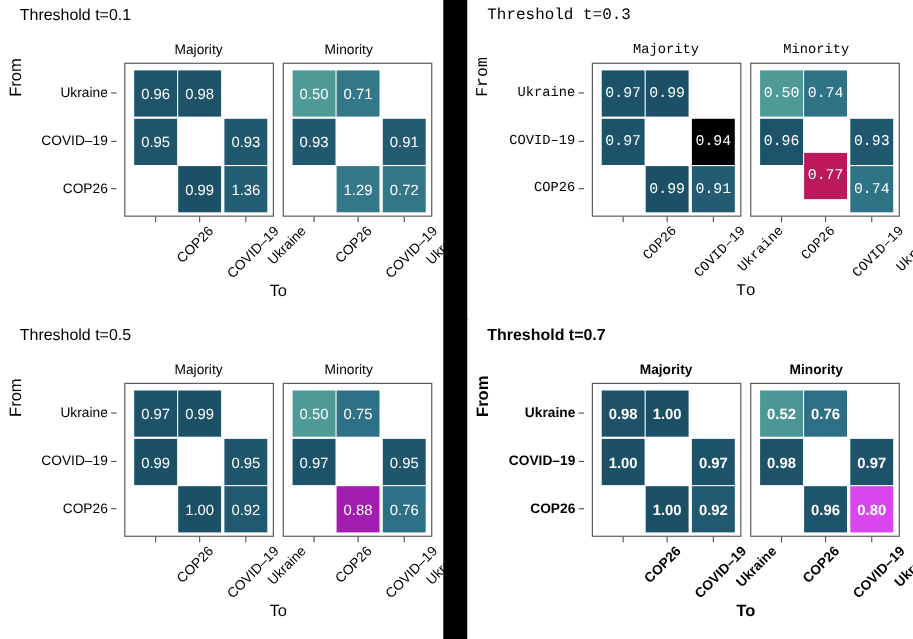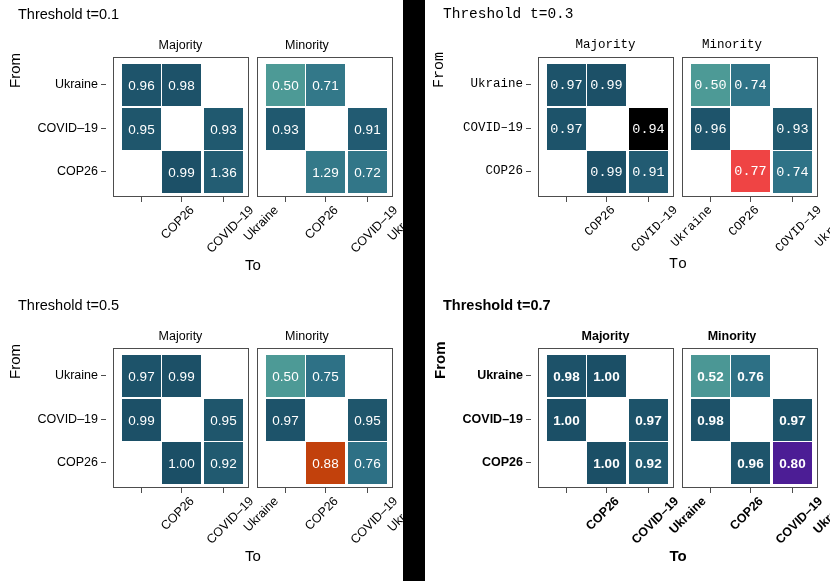--- a/index.html
+++ b/index.html
@@ -56,21 +56,21 @@
   
   .strip {
     position: absolute;
     top: 38px;
     font-size: 12.5px;
     text-align: center;
     color: #000000;
     white-space: nowrap;
   }
   .strip.s-left  { left: 113px; width: 135px; }
-  .strip.s-right { left: 238px; width: 138px; }
+  .strip.s-right { left: 248px; width: 138px; }
 
   
   .axis-title-y {
     position: absolute;
     left: 6px;
     top: 88px;
     font-size: 15px;
     transform: rotate(-90deg);
     transform-origin: left top;
     white-space: nowrap;
@@ -253,21 +253,21 @@
         <div class="xlabel" style="left: 32.5px;">COP26</div>
         <div class="xlabel" style="left: 73px;">COVID–19</div>
         <div class="xlabel" style="left: 114.5px;">Ukraine</div>
       </div>
       <div class="strip s-right">Minority</div>
       <div class="panel p-right">
         <div class="tile" style="left: 8px; top: 6px; background: rgb(77, 154, 150);">0.50</div>
         <div class="tile" style="left: 48px; top: 6px; background: rgb(47, 115, 135);">0.74</div>
         <div class="tile" style="left: 8px; top: 50px; background: rgb(30, 84, 107);">0.96</div>
         <div class="tile" style="left: 90px; top: 50px; background: rgb(32, 89, 111);">0.93</div>
-        <div class="tile" style="left: 48px; top: 92px; background: #ef4444;">0.77</div>
+        <div class="tile" style="left: 48px; top: 81px; background: #be185d;">0.77</div>
         <div class="tile" style="left: 90px; top: 93px; background: rgb(47, 115, 135);">0.74</div>
       </div>
       <div class="xticks" style="left: 257px; top: 197px; width: 136px;">
         <div class="xtick" style="left: 27.5px;"></div>
         <div class="xtick" style="left: 68px;"></div>
         <div class="xtick" style="left: 109.5px;"></div>
       </div>
       <div class="xlabels" style="left: 257px; width: 136px;">
         <div class="xlabel" style="left: 32.5px;">COP26</div>
         <div class="xlabel" style="left: 73px;">COVID–19</div>
@@ -304,21 +304,21 @@
         <div class="xlabel" style="left: 32.5px;">COP26</div>
         <div class="xlabel" style="left: 73px;">COVID–19</div>
         <div class="xlabel" style="left: 114.5px;">Ukraine</div>
       </div>
       <div class="strip s-right">Minority</div>
       <div class="panel p-right">
         <div class="tile" style="left: 8px; top: 6px; background: rgb(77, 154, 150);">0.50</div>
         <div class="tile" style="left: 48px; top: 6px; background: rgb(46, 113, 134);">0.75</div>
         <div class="tile" style="left: 8px; top: 50px; background: rgb(29, 83, 106);">0.97</div>
         <div class="tile" style="left: 90px; top: 50px; background: rgb(31, 86, 108);">0.95</div>
-        <div class="tile" style="left: 48px; top: 93px; background: #c2410c;">0.88</div>
+        <div class="tile" style="left: 48px; top: 93px; background: #a21caf;">0.88</div>
         <div class="tile" style="left: 90px; top: 93px; background: rgb(45, 112, 133);">0.76</div>
       </div>
       <div class="xticks" style="left: 257px; top: 197px; width: 136px;">
         <div class="xtick" style="left: 27.5px;"></div>
         <div class="xtick" style="left: 68px;"></div>
         <div class="xtick" style="left: 109.5px;"></div>
       </div>
       <div class="xlabels" style="left: 257px; width: 136px;">
         <div class="xlabel" style="left: 32.5px;">COP26</div>
         <div class="xlabel" style="left: 73px;">COVID–19</div>
@@ -356,21 +356,21 @@
         <div class="xlabel" style="left: 73px;">COVID–19</div>
         <div class="xlabel" style="left: 114.5px;">Ukraine</div>
       </div>
       <div class="strip s-right">Minority</div>
       <div class="panel p-right">
         <div class="tile" style="left: 8px; top: 6px; background: rgb(75, 151, 149);">0.52</div>
         <div class="tile" style="left: 48px; top: 6px; background: rgb(45, 112, 133);">0.76</div>
         <div class="tile" style="left: 8px; top: 50px; background: rgb(29, 82, 105);">0.98</div>
         <div class="tile" style="left: 90px; top: 50px; background: rgb(29, 83, 106);">0.97</div>
         <div class="tile" style="left: 48px; top: 93px; background: rgb(30, 84, 107);">0.96</div>
-        <div class="tile" style="left: 90px; top: 93px; background: #4c1d95;">0.80</div>
+        <div class="tile" style="left: 90px; top: 93px; background: #d946ef;">0.80</div>
       </div>
       <div class="xticks" style="left: 257px; top: 197px; width: 136px;">
         <div class="xtick" style="left: 27.5px;"></div>
         <div class="xtick" style="left: 68px;"></div>
         <div class="xtick" style="left: 109.5px;"></div>
       </div>
       <div class="xlabels" style="left: 257px; width: 136px;">
         <div class="xlabel" style="left: 32.5px;">COP26</div>
         <div class="xlabel" style="left: 73px;">COVID–19</div>
         <div class="xlabel" style="left: 114.5px;">Ukraine</div>

